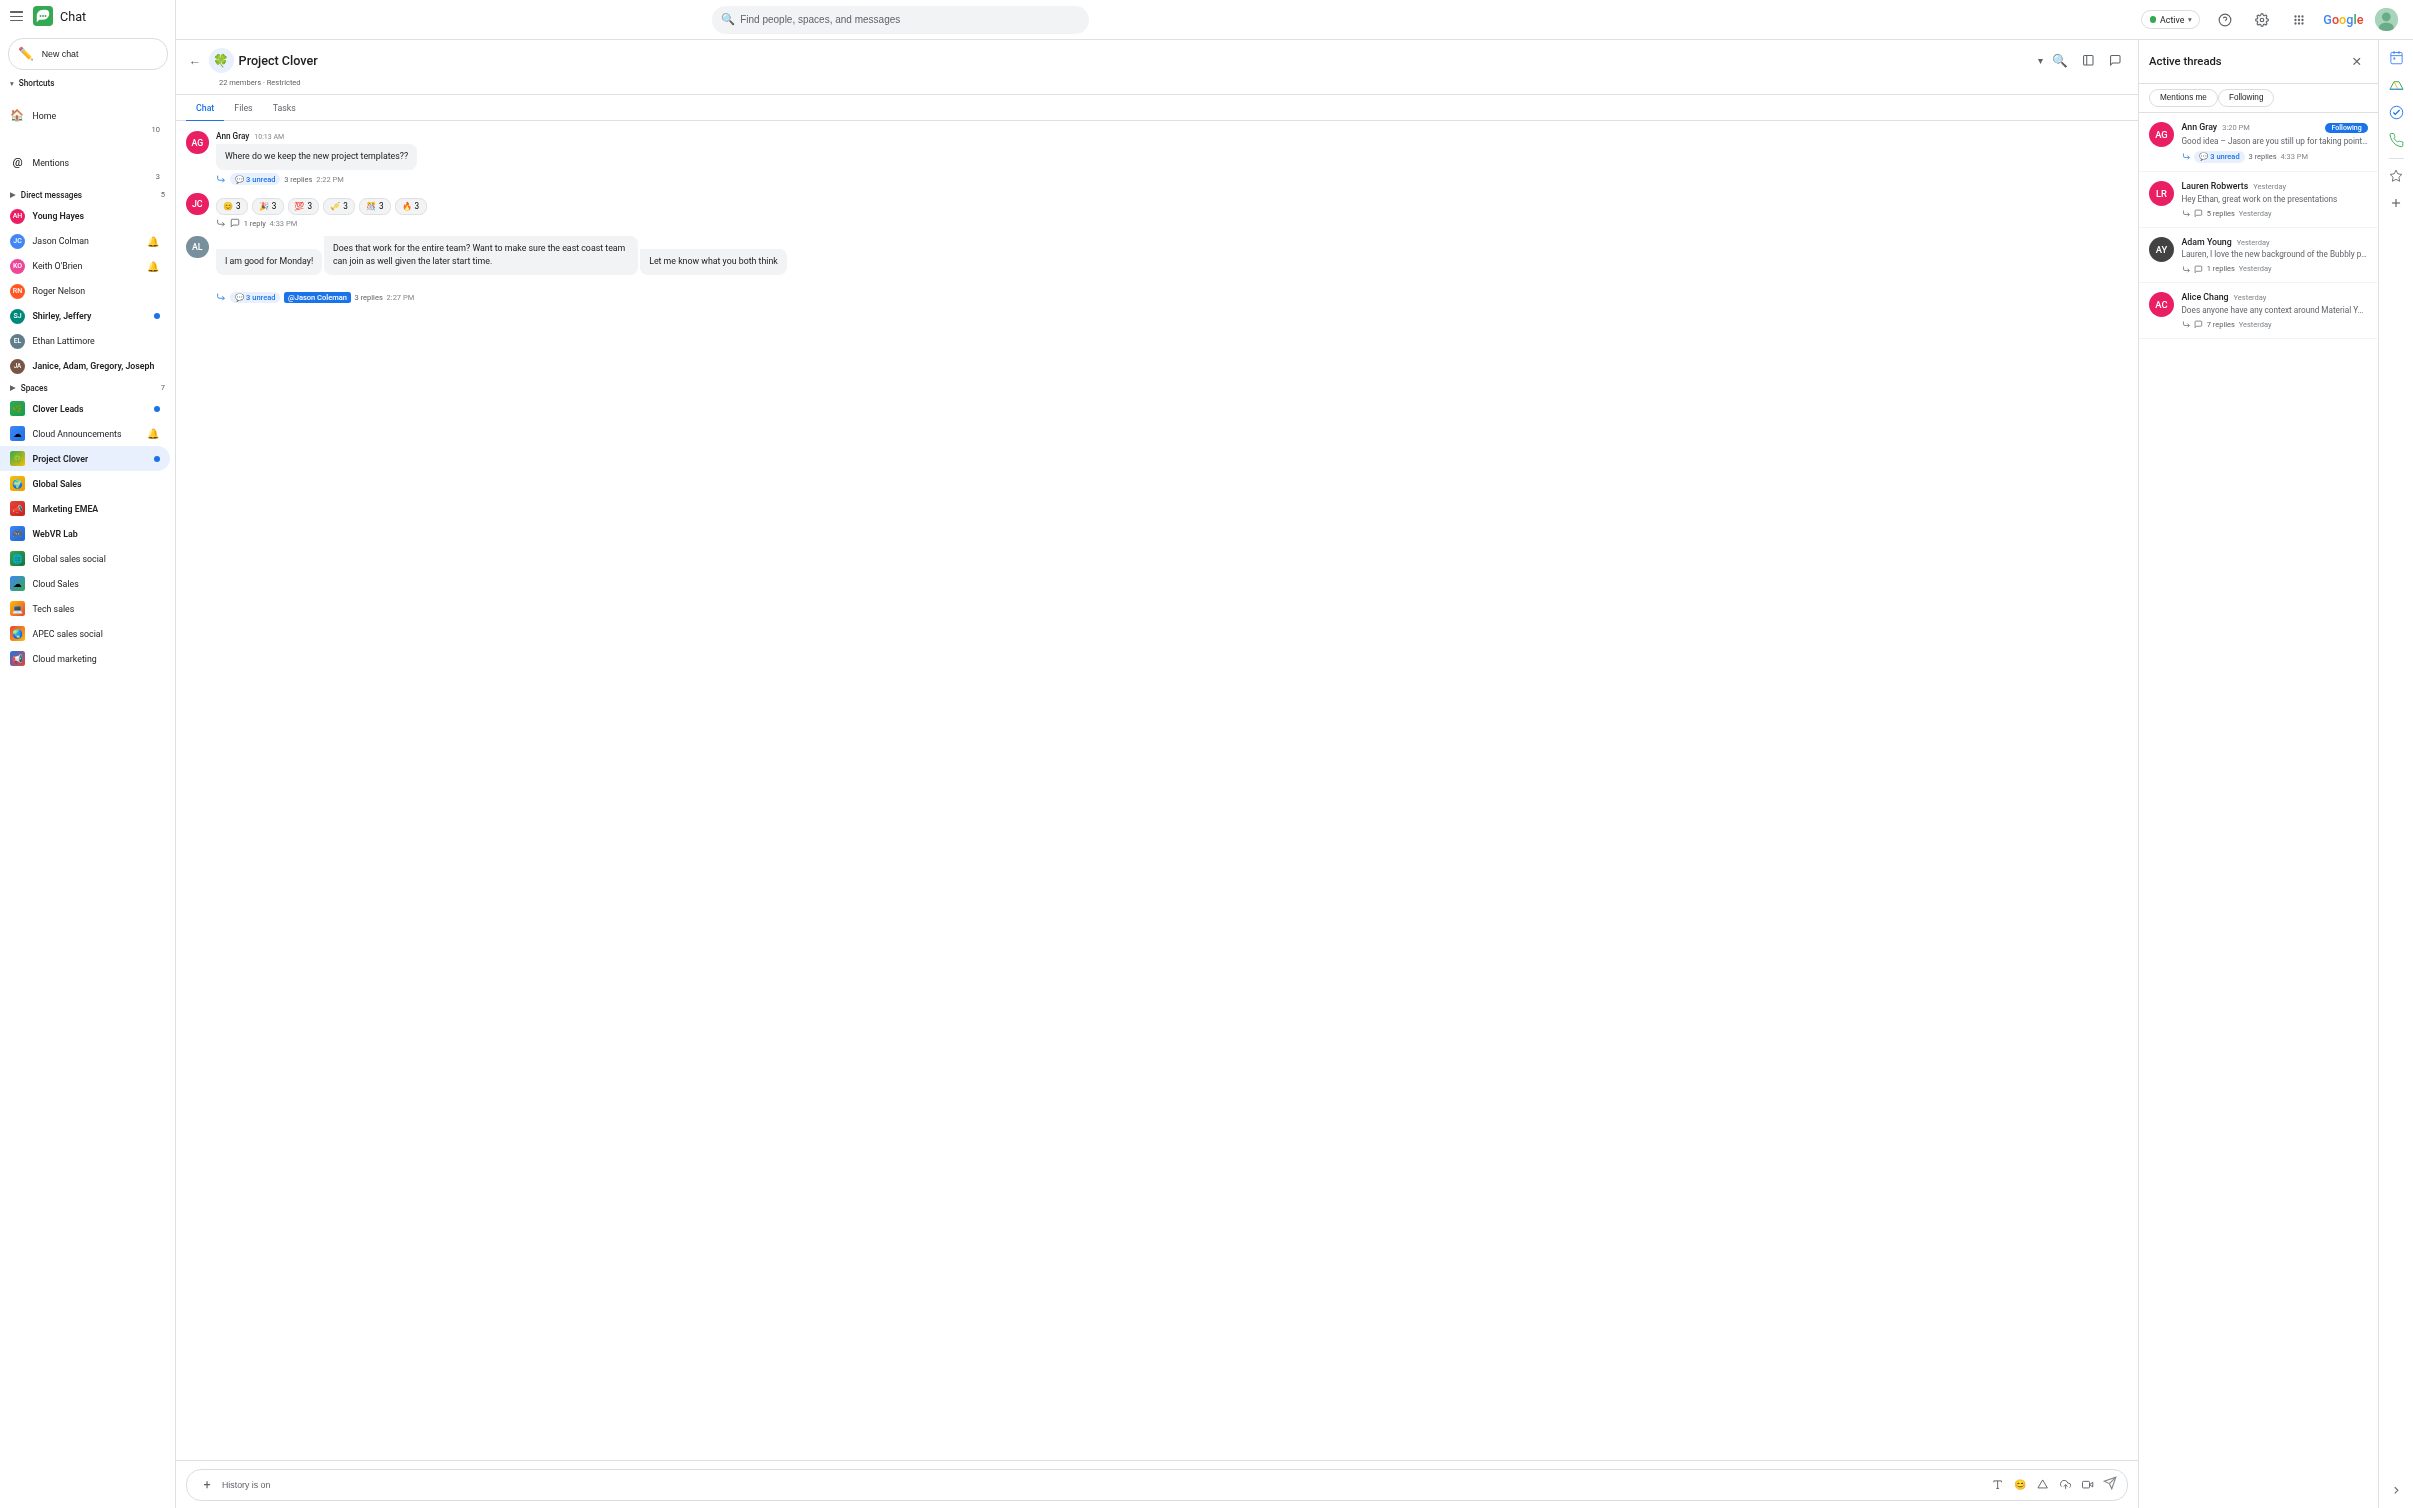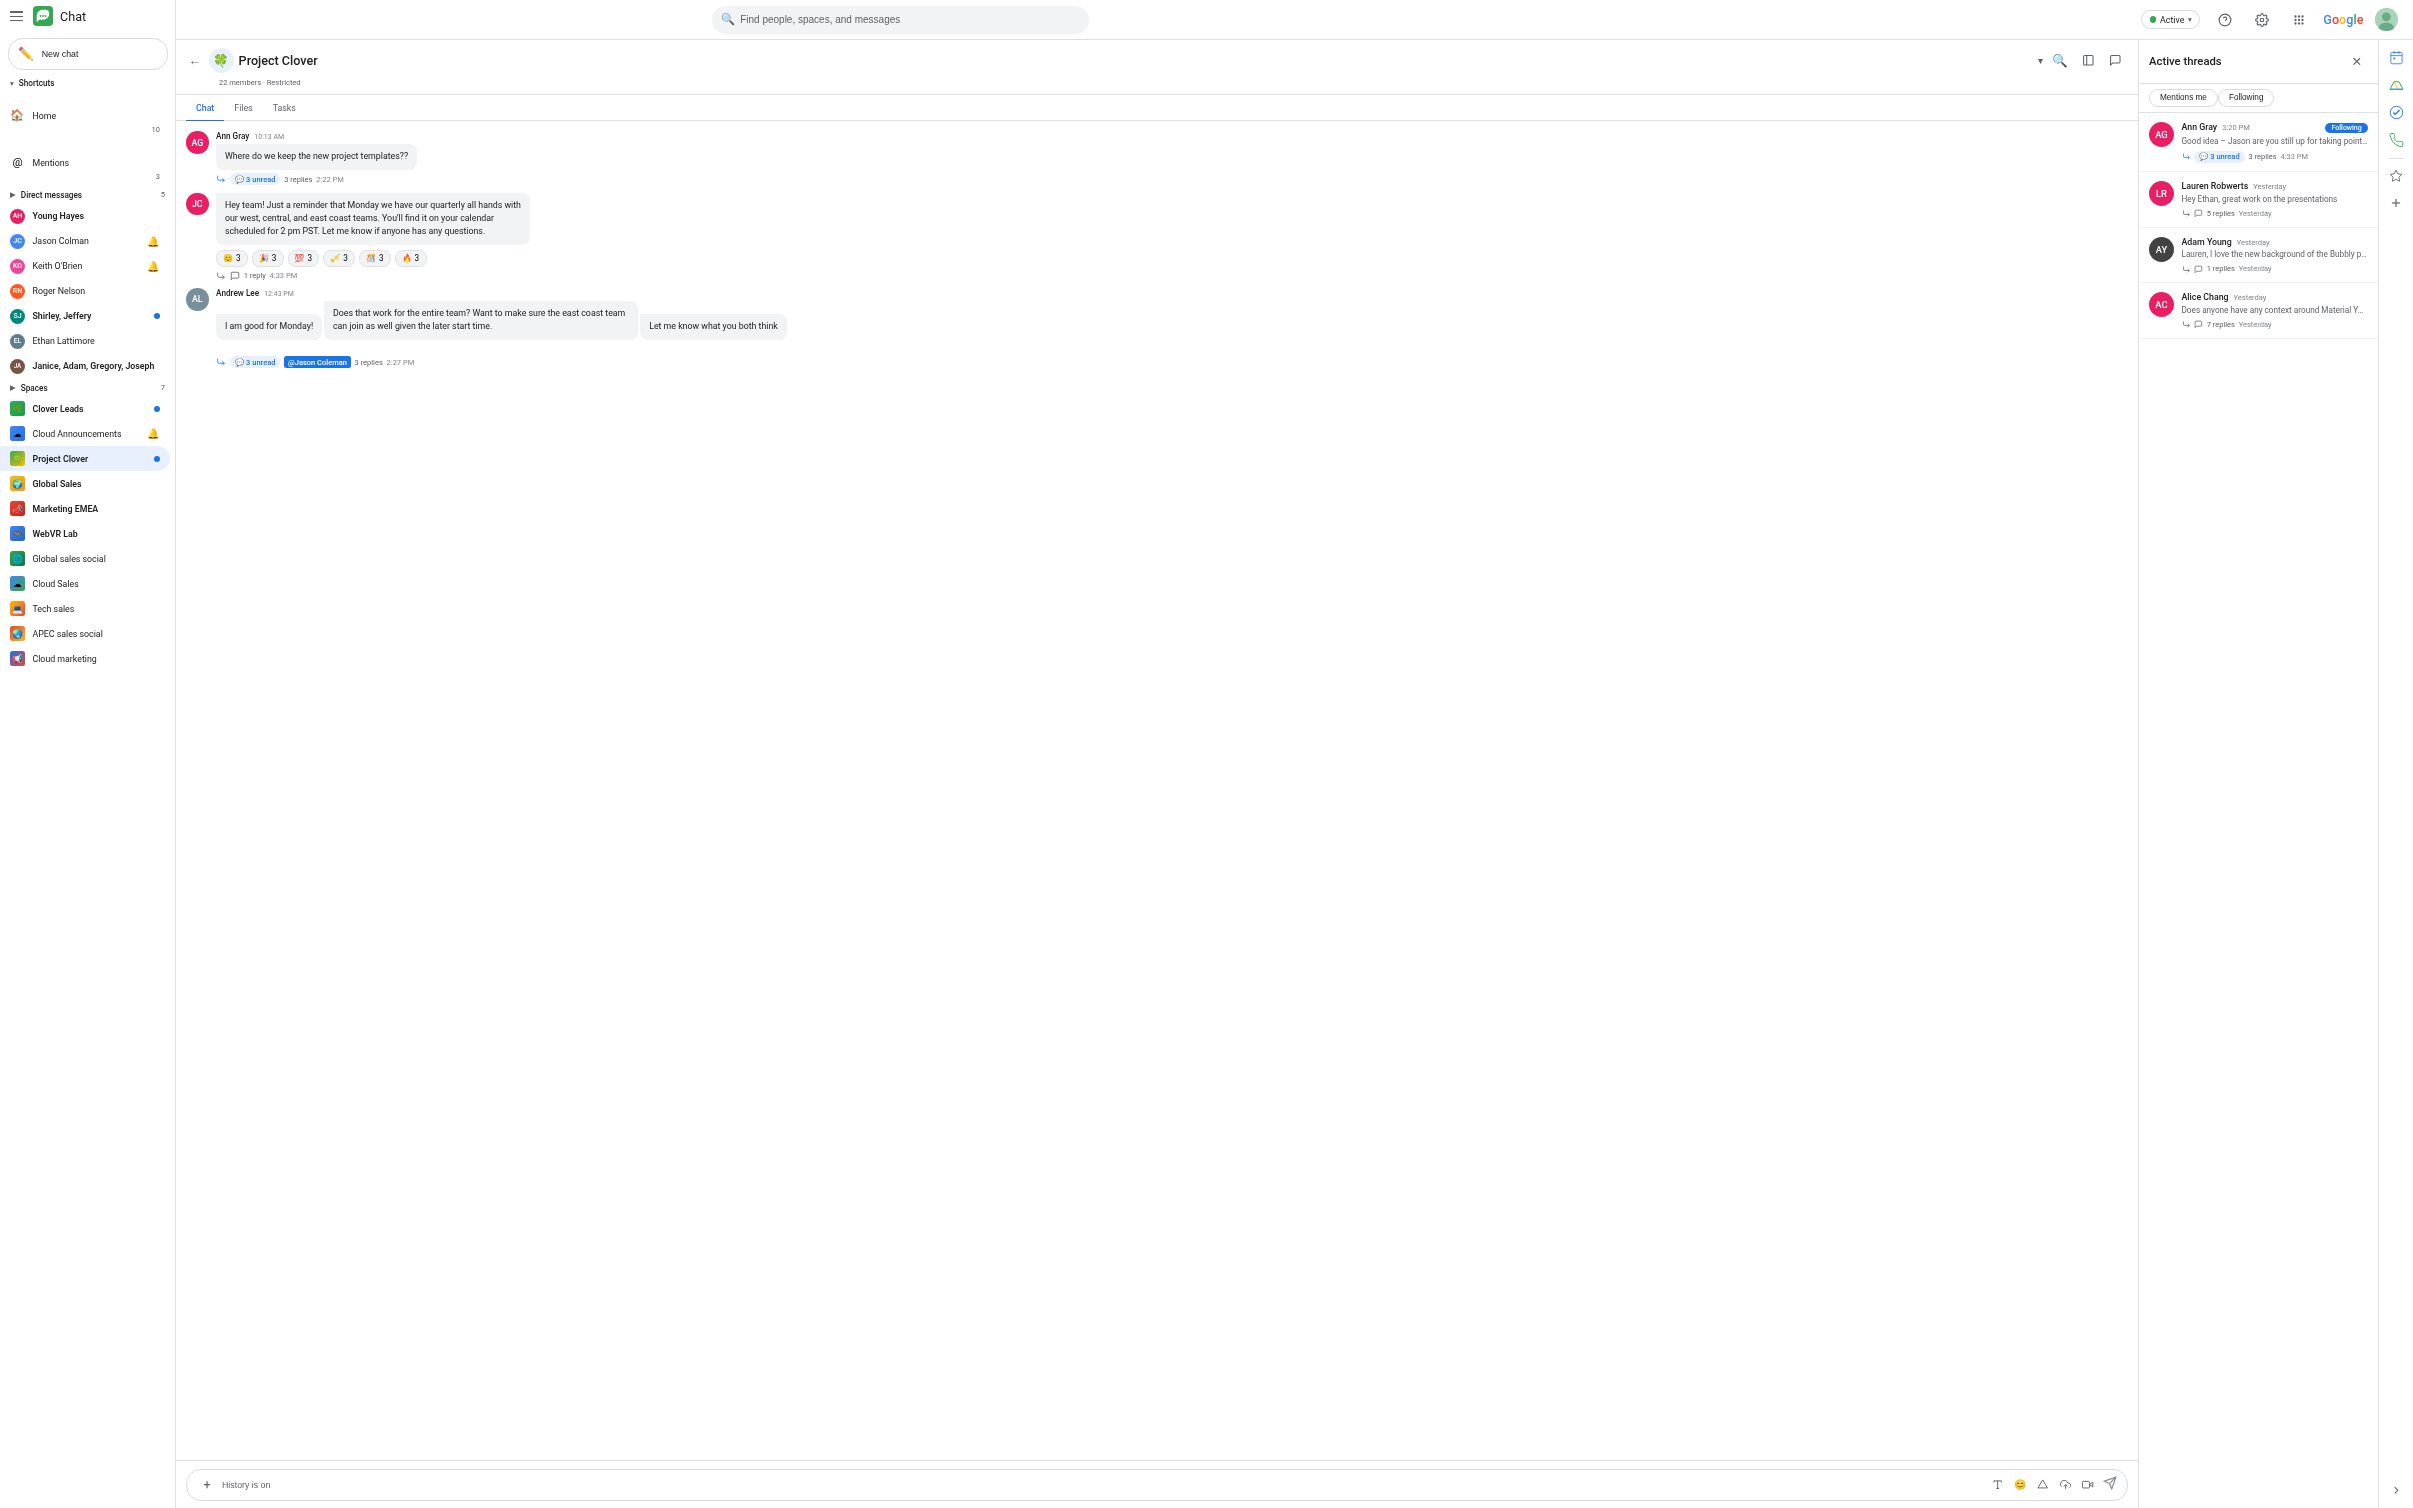--- a/index.html
+++ b/index.html
@@ -399,21 +399,20 @@
               <span class="unread-badge">💬 3 unread</span>
               <span class="replies">3 replies</span>
               <span style="color:#80868b;font-size:7.5px;">2:22 PM</span>
             </div>
           </div>
         </div>
 
         <div class="message-group">
           <div class="msg-avatar" style="background:#e91e63;">JC</div>
           <div class="msg-content">
-            <div class="msg-bubble">Hey team! Just a reminder that Monday we have our quarterly all hands with our west, central, and east coast teams. You'll find it on your calendar scheduled for 2 pm PST. Let me know if anyone has any questions.</div>
             <div class="reactions">
               <div class="reaction">
                   <span>😊</span>
                   <span>3</span>
                 </div>
               <div class="reaction">
                   <span>🎉</span>
                   <span>3</span>
                 </div>
               <div class="reaction">
@@ -443,24 +442,20 @@
                 </svg>
               <span class="replies">1 reply</span>
               <span style="color:#80868b;font-size:7.5px;">4:33 PM</span>
             </div>
           </div>
         </div>
 
         <div class="message-group">
           <div class="msg-avatar" style="background:#78909c;">AL</div>
           <div class="msg-content">
-            <div class="msg-header">
-              <span class="msg-sender">Andrew Lee</span>
-              <span class="msg-time">12:43 PM</span>
-            </div>
             <div class="msg-bubble" style="margin-bottom:3.8px;">I am good for Monday!</div>
             <div class="msg-bubble" style="margin-bottom:13px;">Does that work for the entire team? Want to make sure the east coast team can join as well given the later start time.</div>
             <div class="msg-bubble">Let me know what you both think</div>
             <div class="thread-info">
               <svg width="10" height="10" viewBox="0 0 24 24" fill="none" stroke="#1a73e8" stroke-width="2">
                   <polyline points="15 10 20 15 15 20"></polyline>
                   <path d="M4 4v7a4 4 0 0 0 4 4h12"></path>
                 </svg>
               <span class="unread-badge">💬 3 unread</span>
               <span class="mention-tag">@Jason Coleman</span>

